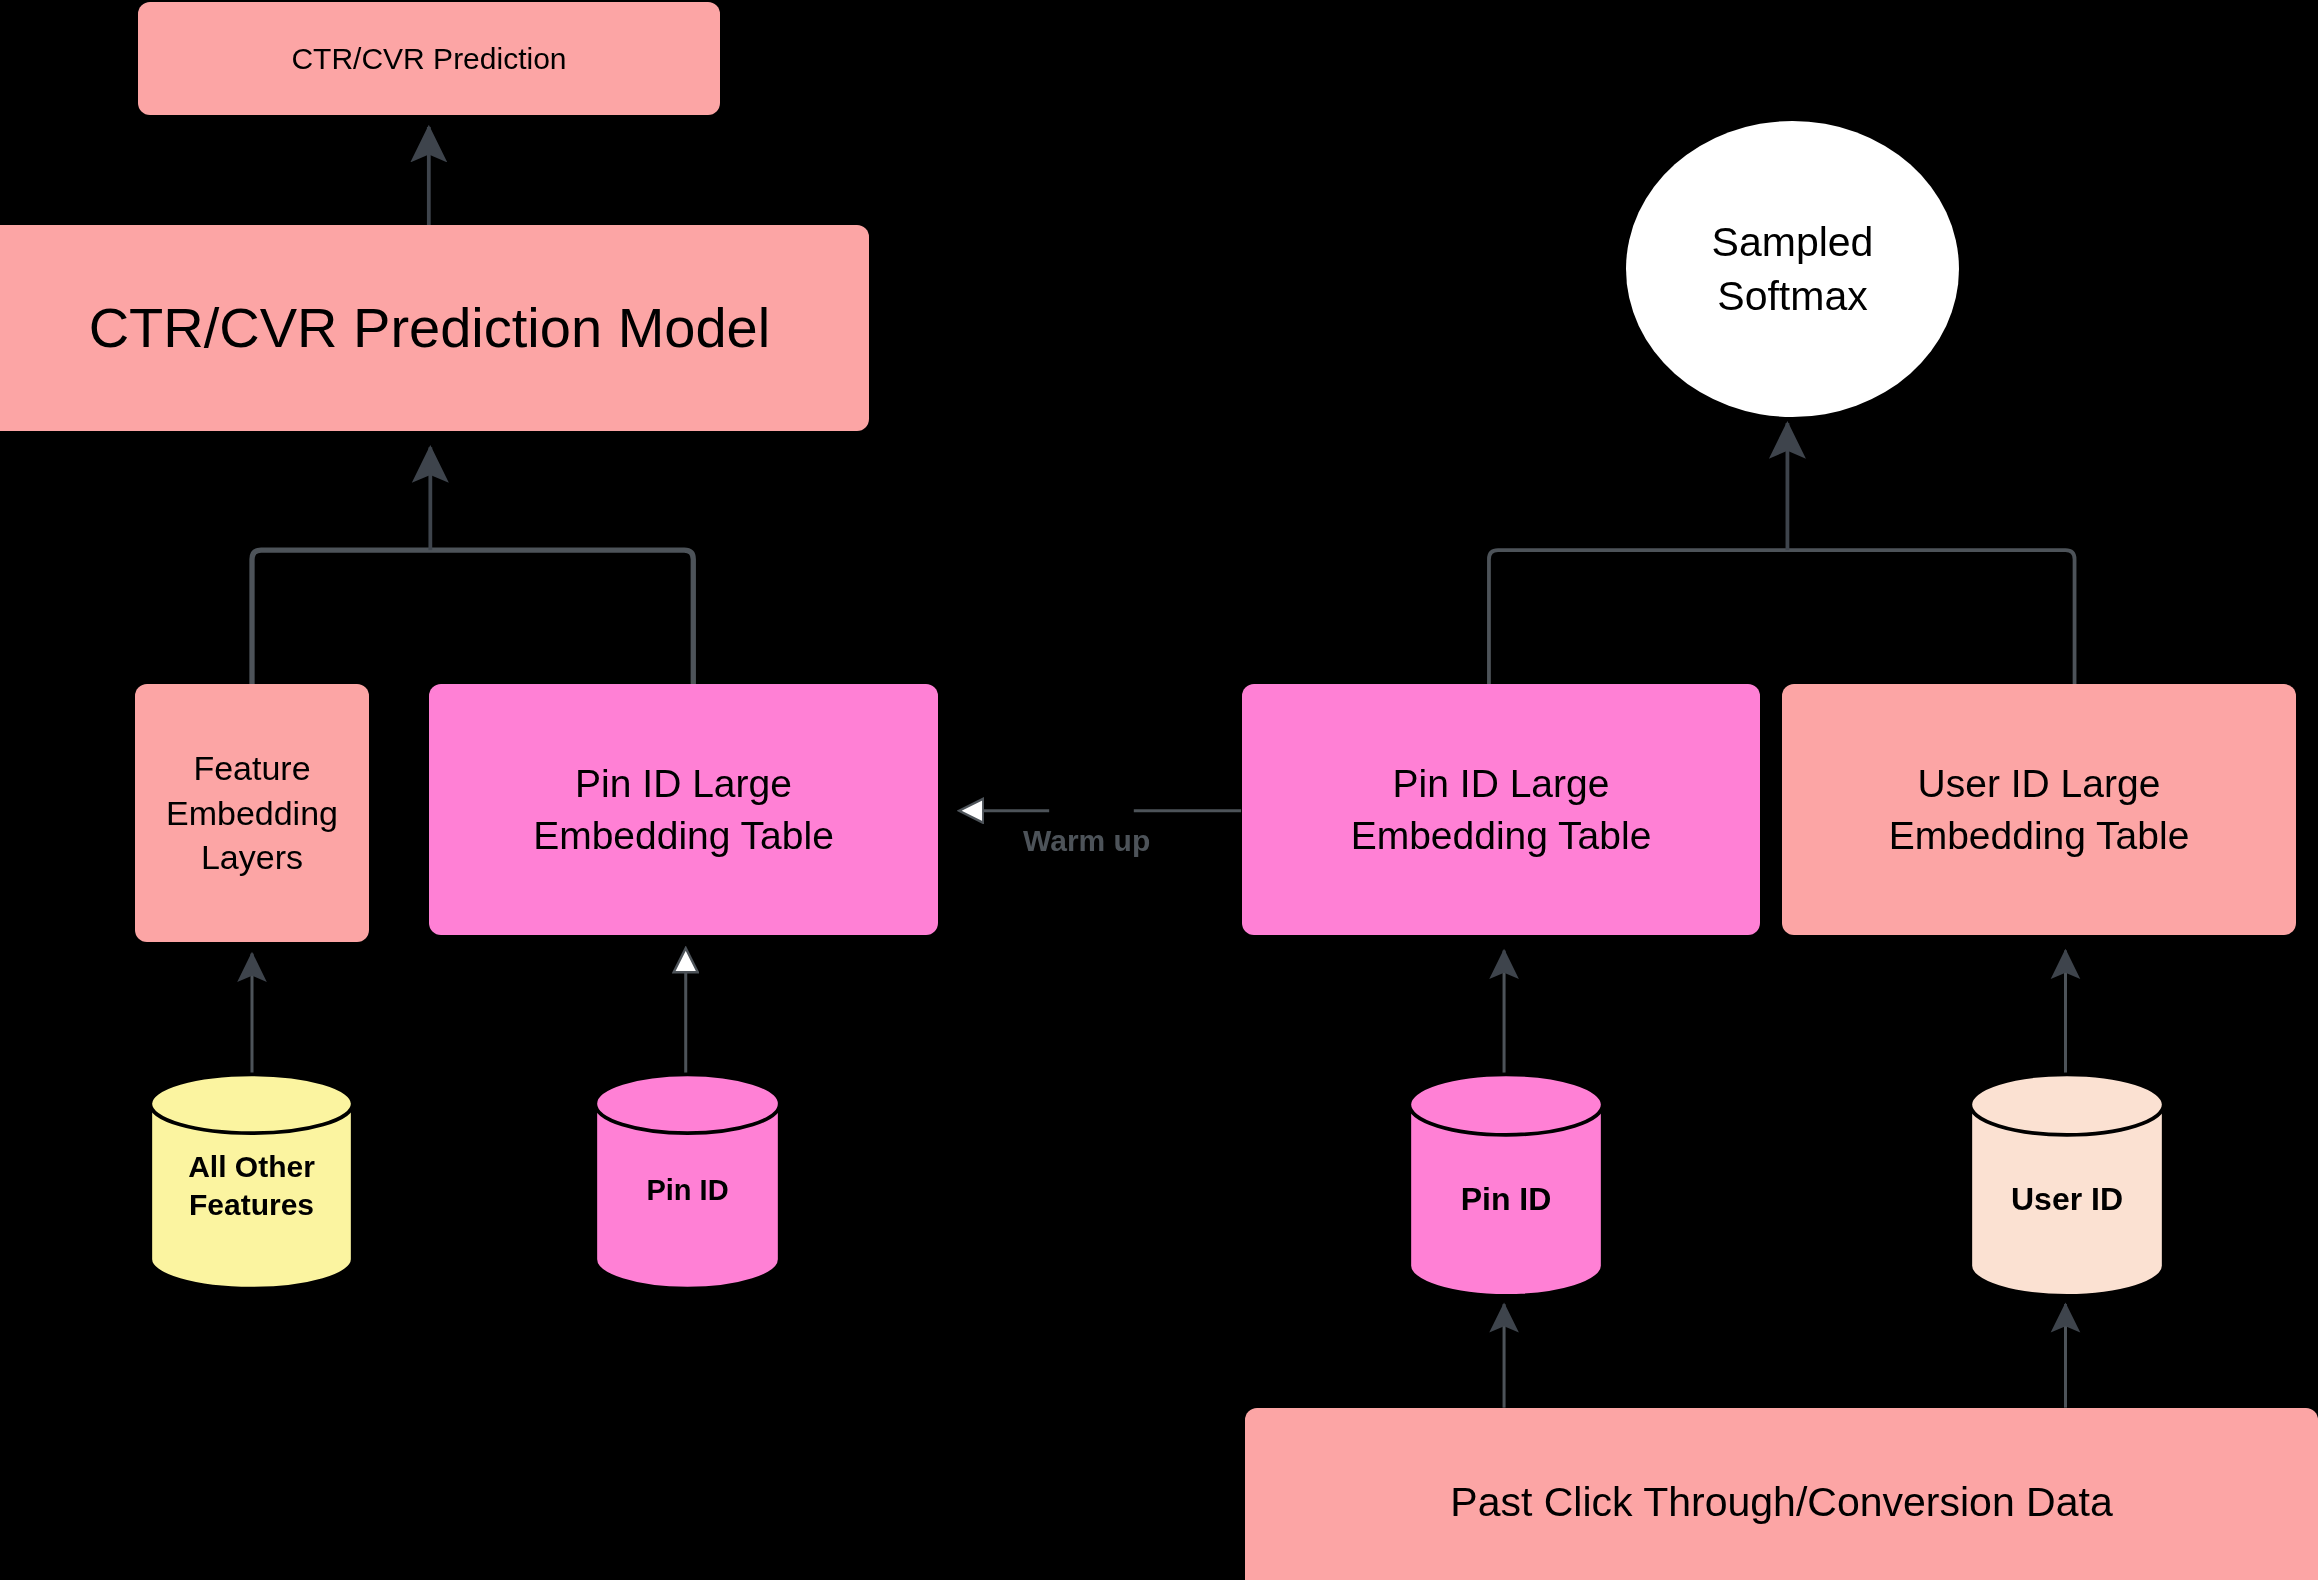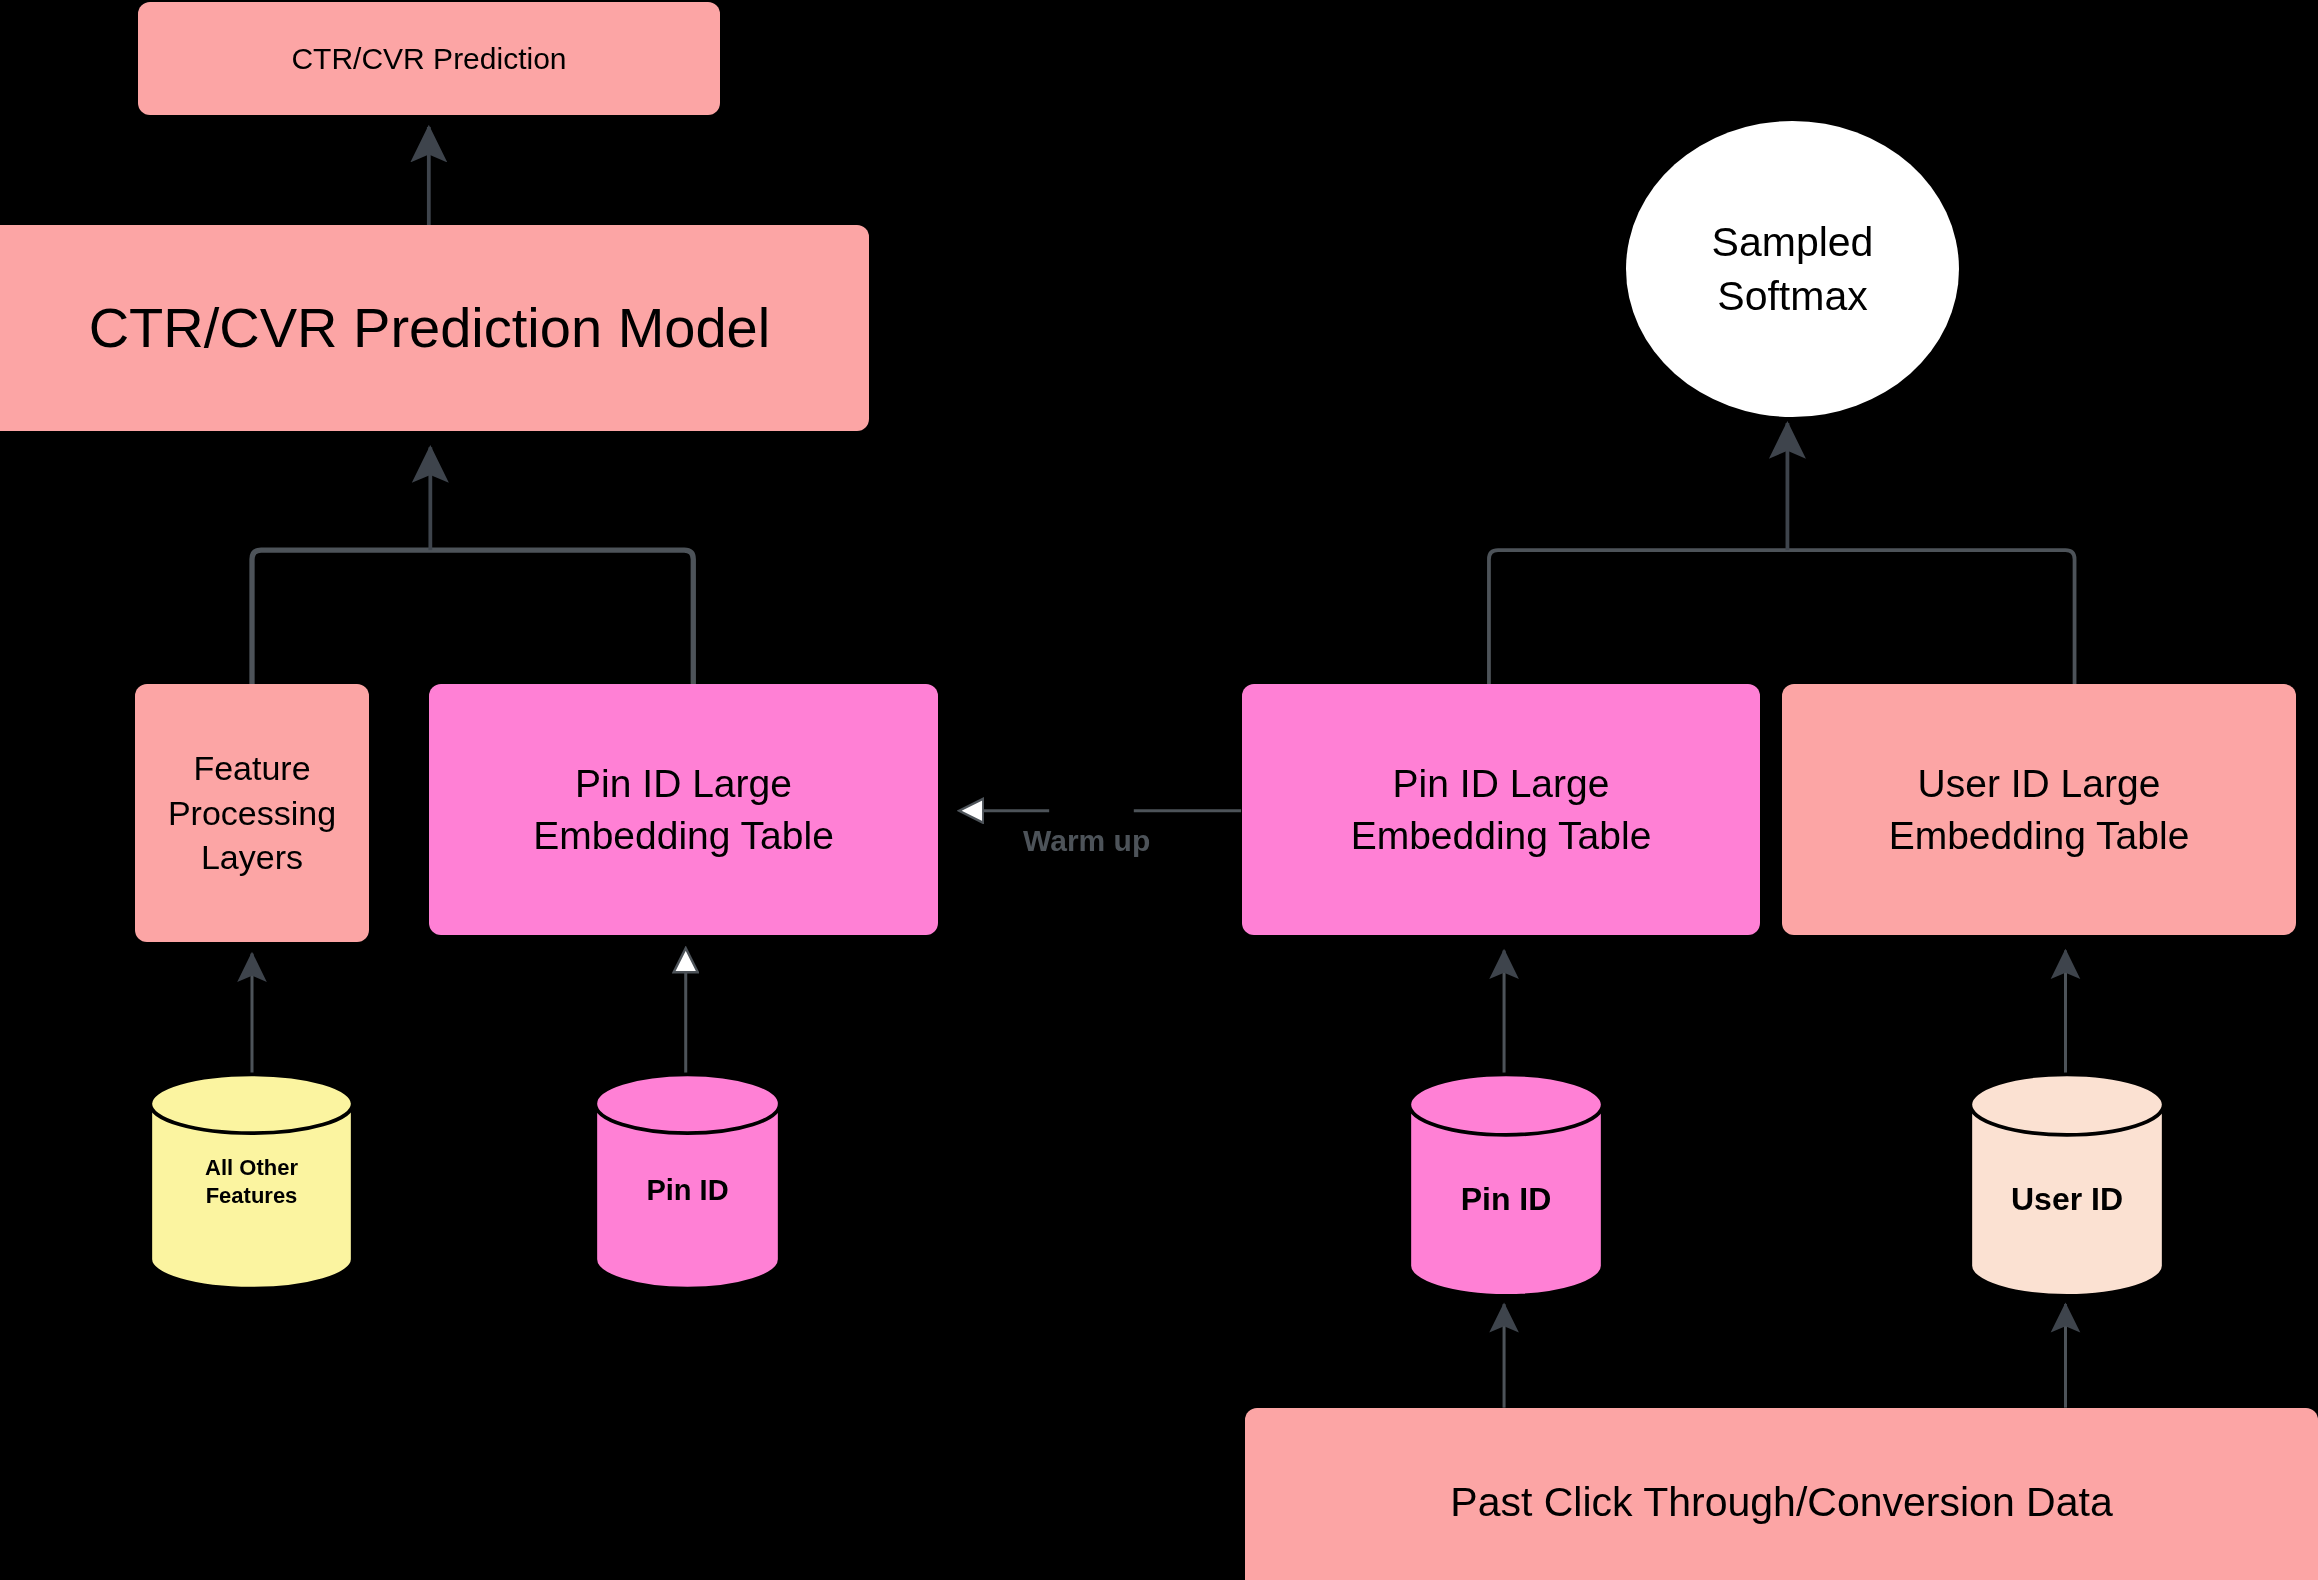--- a/index.html
+++ b/index.html
@@ -120,21 +120,21 @@
         <line x1="2733" y1="1863" x2="2733" y2="1726" stroke="#4d5359" stroke-width="4" marker-end="url(#arrowGray)"></line>
       </g>
     </svg>
   </div>
 
   <div class="node rect" style="left:138px;top:2.3px;width:582px;height:113px;font-size:30px;">CTR/CVR Prediction</div>
 
   <div class="node rect" style="left:-10.6px;top:225px;width:880px;height:206px;font-size:56px;">CTR/CVR Prediction Model</div>
 
   <div class="node rect" style="left:135px;top:684px;width:234px;height:258px;font-size:34px;">Feature
-Processing
+Embedding
 Layers</div>
 
   <div class="node rect pink" style="left:429px;top:684px;width:509px;height:251px;font-size:39px;">Pin ID Large
 Embedding Table</div>
 
   <div class="node circle" style="left:1626px;top:121px;width:333px;height:296px;font-size:41px;">Sampled
 Softmax</div>
 
   <div class="node rect pink" style="left:1242px;top:684px;width:518px;height:251px;font-size:39px;">Pin ID Large
 Embedding Table</div>
@@ -142,21 +142,21 @@
   <div class="node rect" style="left:1782px;top:684px;width:514px;height:251px;font-size:39px;">User ID Large
 Embedding Table</div>
 
   <div class="node rect" style="left:1245px;top:1408px;width:1073px;height:189px;font-size:41px;">Past Click Through/Conversion Data</div>
 
   <div class="cyl" style="left:148px;top:1072px;width:207px;height:219px;">
     <svg viewBox="0 0 274 290" preserveAspectRatio="none" xmlns="http://www.w3.org/2000/svg">
       <path d="M3,42 L3,248 A134,39 0 0 0 271,248 L271,42 Z" fill="#fbf4a0" stroke="#000000" stroke-width="5"></path>
       <ellipse cx="137" cy="42" rx="134" ry="39" fill="#fbf4a0" stroke="#000000" stroke-width="5"></ellipse>
     </svg>
-    <div class="cyl-label" style="top:82px;font-size:22px;">All Other
+    <div class="cyl-label" style="top:76px;font-size:30px;">All Other
 Features</div>
   </div>
 
   <div class="cyl" style="left:593px;top:1072px;width:189px;height:219px;">
     <svg viewBox="0 0 250 290" preserveAspectRatio="none" xmlns="http://www.w3.org/2000/svg">
       <path d="M3,42 L3,248 A122,39 0 0 0 247,248 L247,42 Z" fill="#ff80d5" stroke="#000000" stroke-width="5"></path>
       <ellipse cx="125" cy="42" rx="122" ry="39" fill="#ff80d5" stroke="#000000" stroke-width="5"></ellipse>
     </svg>
     <div class="cyl-label" style="top:100px;font-size:29px;">Pin ID</div>
   </div>

